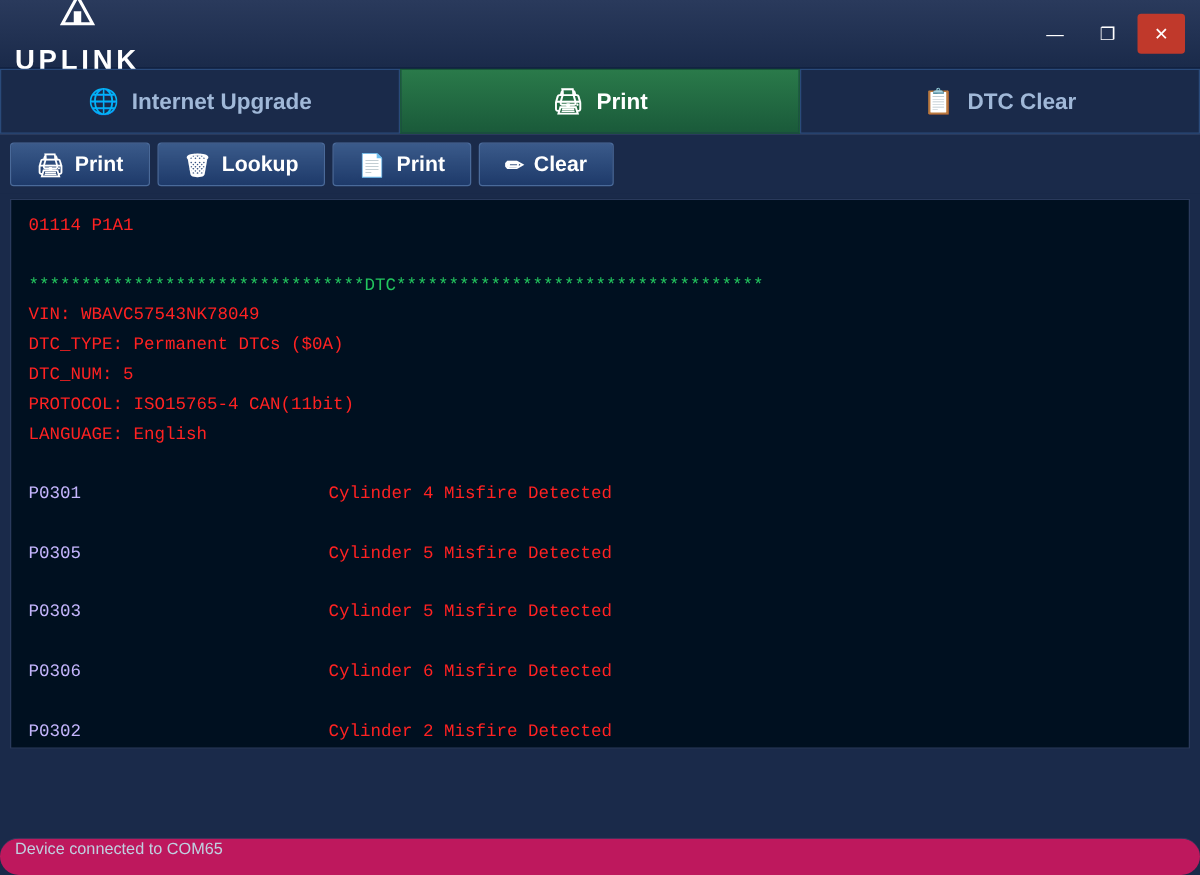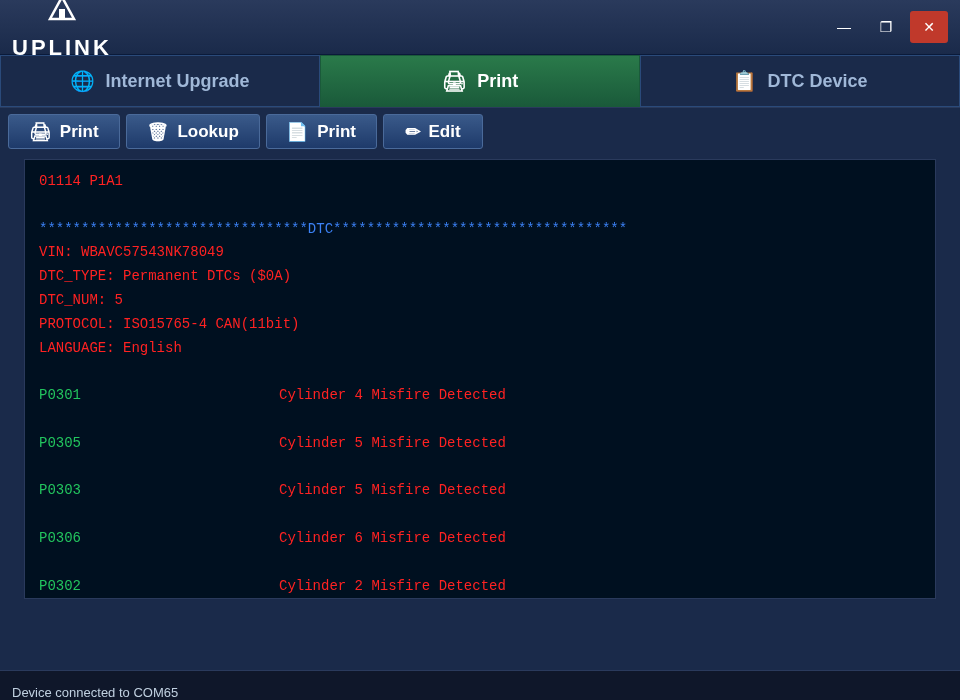--- a/index.html
+++ b/index.html
@@ -111,60 +111,61 @@
       font-size: 17px;
       font-weight: 600;
       cursor: pointer;
       min-width: 100px;
     }
     .tool-btn .btn-icon { font-size: 18px; }
 
     
     #content-area {
       background: #001020;
-      margin: 4px 24px;
+      margin: 4px 8px;
       height: 440px;
       border: 1px solid #2a3a5c;
       display: flex;
       overflow: hidden;
     }
     #text-display {
       flex: 1;
       overflow-y: scroll;
       padding: 10px 14px;
       font-family: 'Courier New', Courier, monospace;
       font-size: 14px;
       color: #ff2222;
       line-height: 1.7;
     }
     #text-display::-webkit-scrollbar { width: 14px; }
     #text-display::-webkit-scrollbar-track { background: #1a2a3a; }
     #text-display::-webkit-scrollbar-thumb { background: #4a6a8a; border: 1px solid #2a4a6a; }
 
-    .dtc-header-line { color: #3b82f6; }
+    .dtc-header-line { color: #22c55e; }
     .dtc-info { color: #ff2222; }
     .dtc-entry {
       display: flex;
       gap: 0;
     }
-    .dtc-code { display: inline-block; width: 240px; color: #22c55e; }
+    .dtc-code { display: inline-block; width: 240px; color: #c4b5fd; }
     .dtc-desc { color: #ff2222; }
 
     
     #status-bar {
       position: absolute;
       bottom: 0;
       left: 0;
       right: 0;
       height: 30px;
-      background: #0f172a;
-      display: flex;
-      align-items: flex-end;
+      background: #be185d;
+      display: flex;
+      align-items: flex-start;
       padding: 0 12px;
       border-top: 1px solid #2a3a5c;
+      border-radius: 15px;
     }
     #status-text {
       color: #c0d0e0;
       font-size: 13px;
     }
   </style>
 </head>
 <body>
 
 <div id="title-bar">
@@ -186,40 +187,40 @@
   <div class="tab">
     <span class="tab-icon">🌐</span>
     <span>Internet Upgrade</span>
   </div>
   <div class="tab active">
     <span class="tab-icon">🖨</span>
     <span>Print</span>
   </div>
   <div class="tab">
     <span class="tab-icon">📋</span>
-    <span>DTC Device</span>
+    <span>DTC Clear</span>
   </div>
 </div>
 
 <div id="toolbar">
   <button class="tool-btn">
     <span class="btn-icon">🖨</span>
     <span>Print</span>
   </button>
   <button class="tool-btn">
     <span class="btn-icon">🗑</span>
     <span>Lookup</span>
   </button>
   <button class="tool-btn">
     <span class="btn-icon">📄</span>
     <span>Print</span>
   </button>
   <button class="tool-btn">
     <span class="btn-icon">✏</span>
-    <span>Edit</span>
+    <span>Clear</span>
   </button>
 </div>
 
 <div id="content-area">
   <div id="text-display">
     <div class="dtc-info">01114        P1A1</div>
     <br>
     <div class="dtc-header-line">********************************DTC***********************************</div>
     <div class="dtc-info">VIN: WBAVC57543NK78049</div>
     <div class="dtc-info">DTC_TYPE: Permanent DTCs ($0A)</div>

